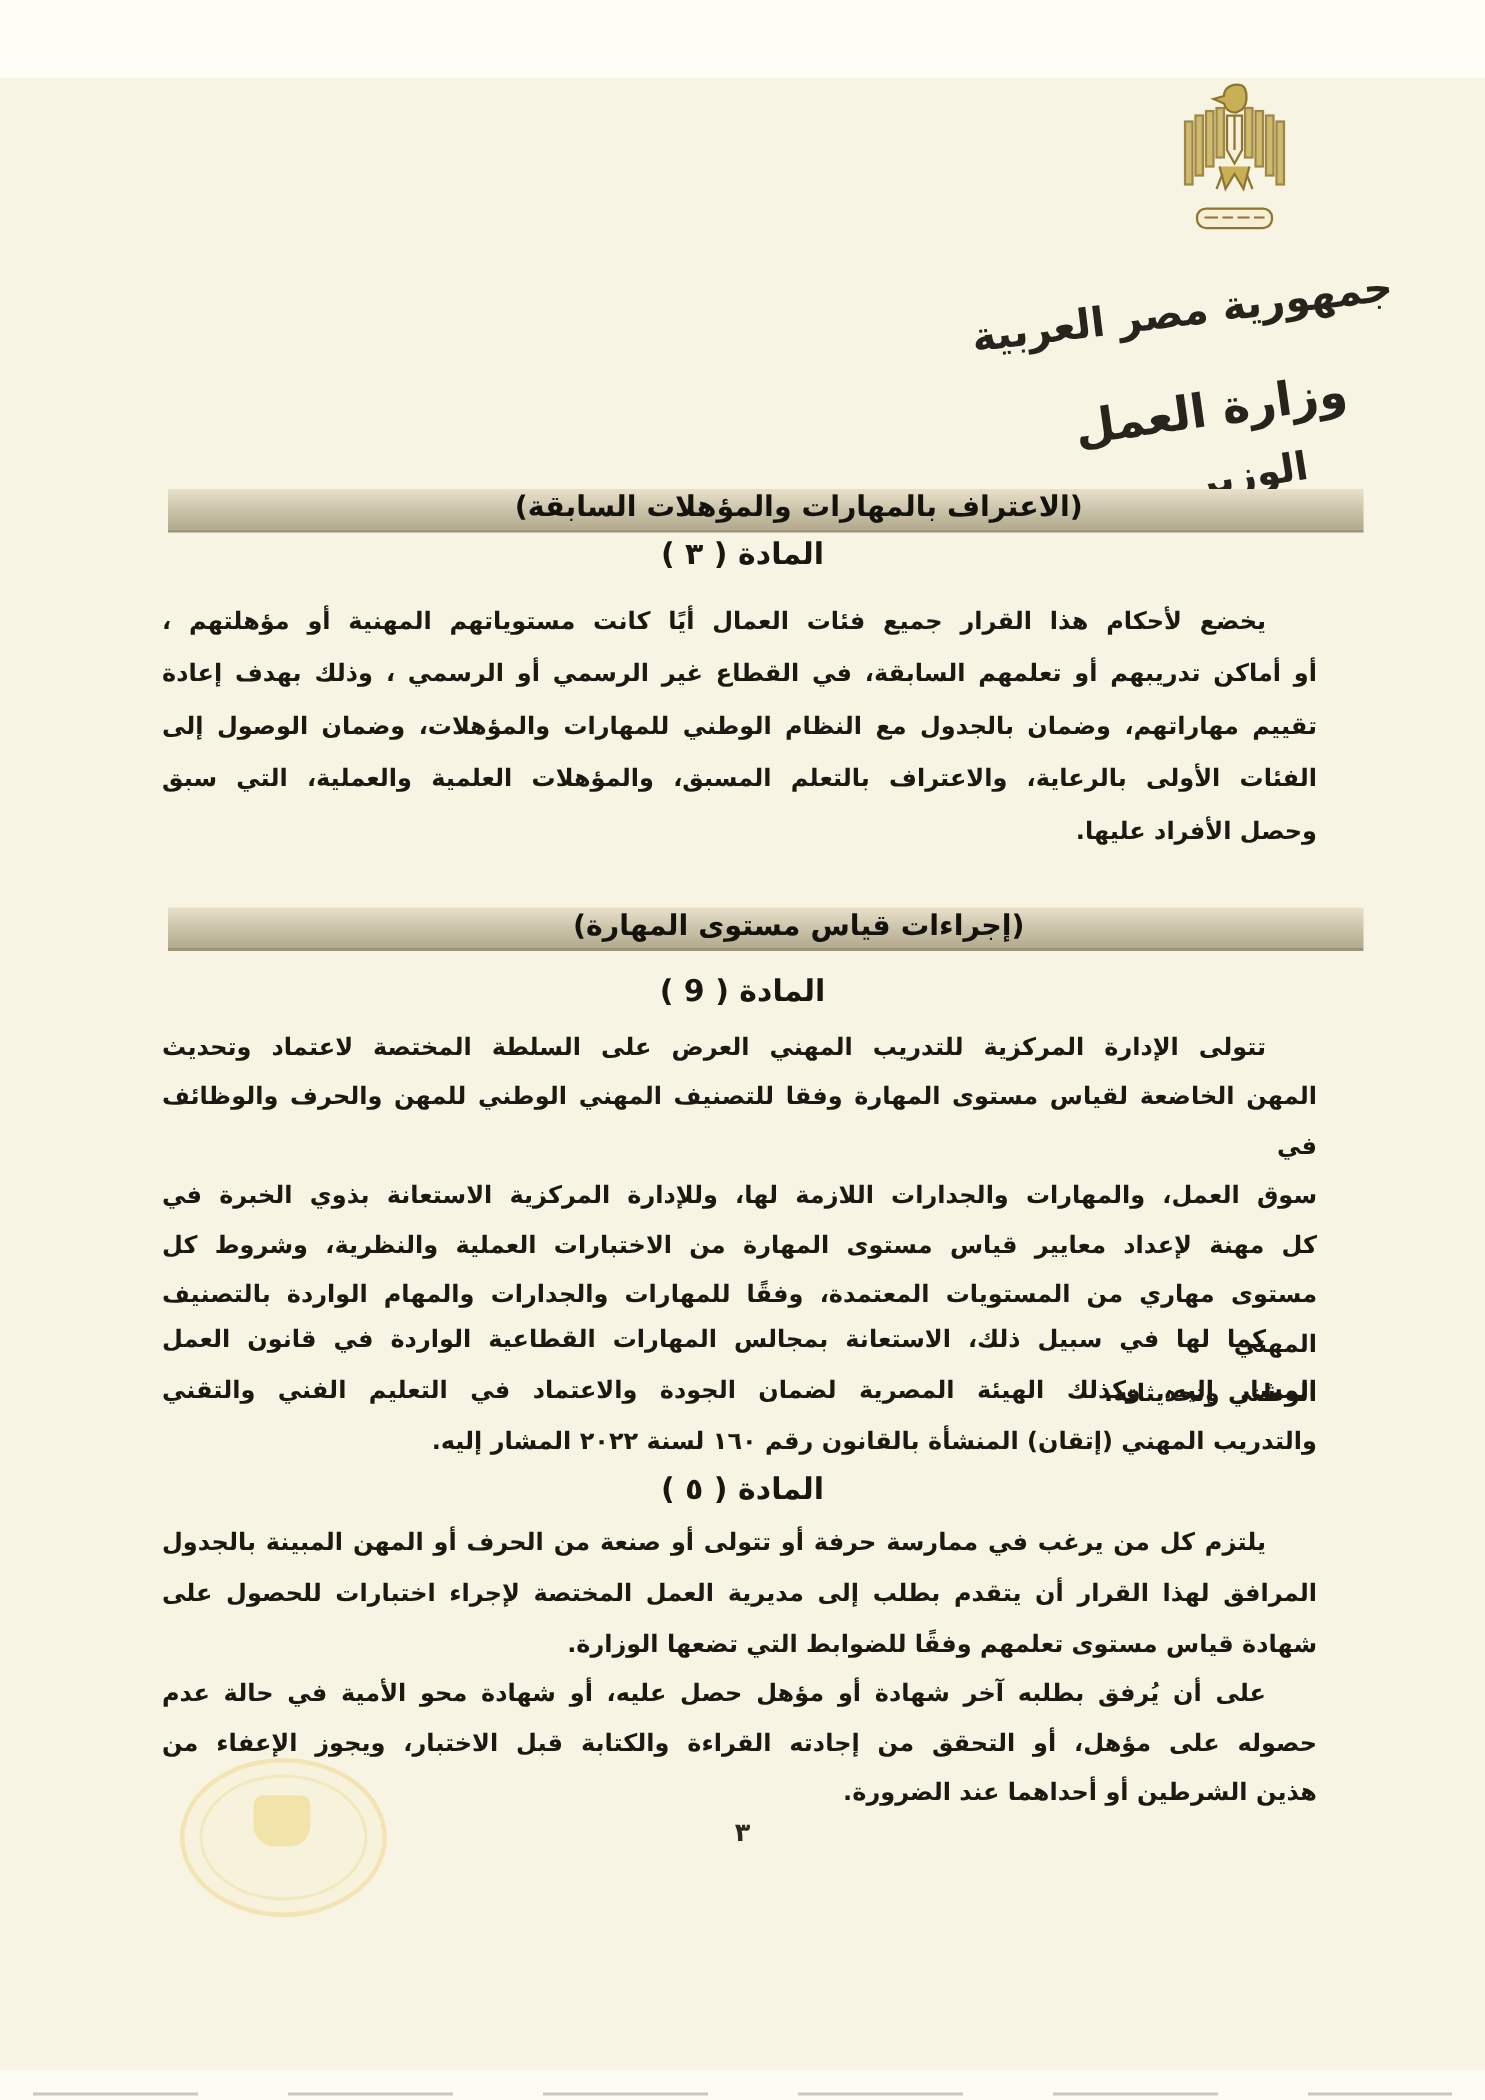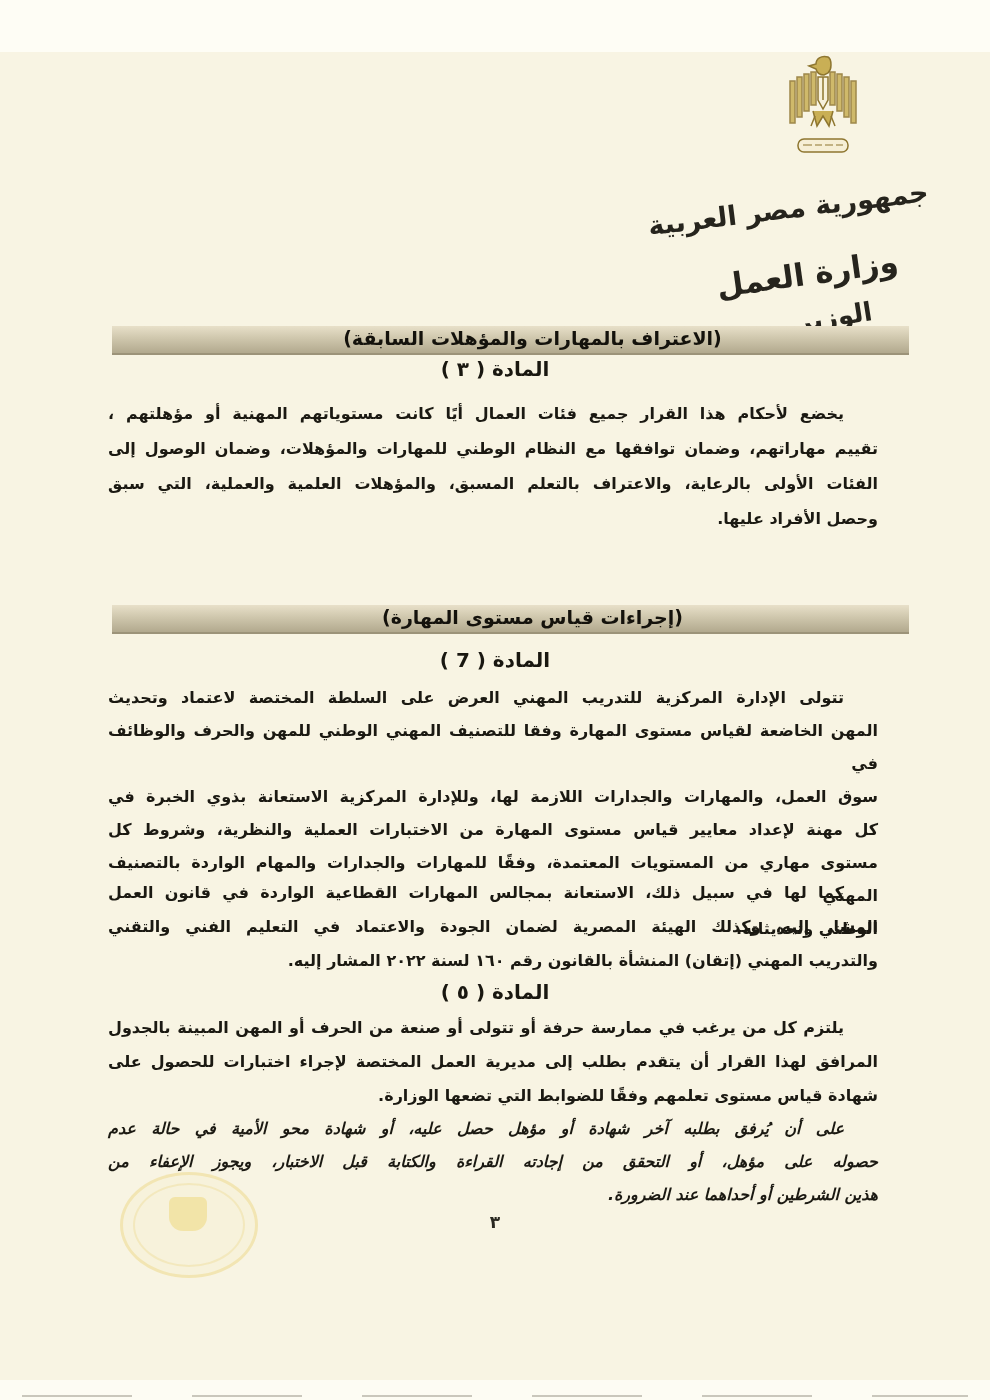--- a/index.html
+++ b/index.html
@@ -51,21 +51,21 @@
     text-justify:inter-word;
   }
   .para .line { text-align:justify; text-align-last:justify; }
   .para .line.first { padding-right:34px; }
   .para .line.last  { text-align:right; text-align-last:right; }
 
   .p-a3  { top:396px;  } .p-a3  .line { line-height:35px; }
   .p-a4a { top:681px;  } .p-a4a .line { line-height:33px; }
   .p-a4b { top:876px;  } .p-a4b .line { line-height:34px; }
   .p-a5a { top:1011px; } .p-a5a .line { line-height:34px; }
-  .p-a5b { top:1112px;font-style:italic; } .p-a5b .line { line-height:33px; }
+  .p-a5b { top:1112px; } .p-a5b .line { line-height:33px; }
 
   
   .page-number {
     position:absolute; top:1212px; left:0; width:990px; text-align:center;
     font-size:17px; color:#2a2820; font-weight:bold;
   }
 
   .watermark {
     position:absolute; left:120px; top:1172px; width:132px; height:100px;
     border:3px solid rgba(234,213,128,0.45);
@@ -122,30 +122,31 @@
   <div class="cal cal-minister">الوزير</div>
 
   <div class="bar bar1">
     <span class="bar-text">(الاعتراف بالمهارات والمؤهلات السابقة)</span>
   </div>
 
   <div class="article-title t3">المادة ( ٣ )</div>
 
   <div class="para p-a3">
     <div class="line first">يخضع لأحكام هذا القرار جميع فئات العمال أيًا كانت مستوياتهم المهنية أو مؤهلتهم ،</div>
-    <div class="line">تقييم مهاراتهم، وضمان توافقها مع النظام الوطني للمهارات والمؤهلات، وضمان الوصول إلى</div>
+    <div class="line">أو أماكن تدريبهم أو تعلمهم السابقة، في القطاع غير الرسمي أو الرسمي ، وذلك بهدف إعادة</div>
+    <div class="line">تقييم مهاراتهم، وضمان بالجدول مع النظام الوطني للمهارات والمؤهلات، وضمان الوصول إلى</div>
     <div class="line">الفئات الأولى بالرعاية، والاعتراف بالتعلم المسبق، والمؤهلات العلمية والعملية، التي سبق</div>
     <div class="line last">وحصل الأفراد عليها.</div>
   </div>
 
   <div class="bar bar2">
     <span class="bar-text">(إجراءات قياس مستوى المهارة)</span>
   </div>
 
-  <div class="article-title t4">المادة ( 7 )</div>
+  <div class="article-title t4">المادة ( 9 )</div>
 
   <div class="para p-a4a">
     <div class="line first">تتولى الإدارة المركزية للتدريب المهني العرض على السلطة المختصة لاعتماد وتحديث</div>
     <div class="line">المهن الخاضعة لقياس مستوى المهارة وفقا للتصنيف المهني الوطني للمهن والحرف والوظائف في</div>
     <div class="line">سوق العمل، والمهارات والجدارات اللازمة لها، وللإدارة المركزية الاستعانة بذوي الخبرة في</div>
     <div class="line">كل مهنة لإعداد معايير قياس مستوى المهارة من الاختبارات العملية والنظرية، وشروط كل</div>
     <div class="line">مستوى مهاري من المستويات المعتمدة، وفقًا للمهارات والجدارات والمهام الواردة بالتصنيف المهني</div>
     <div class="line last">الوطني وتحديثاته.</div>
   </div>
 

